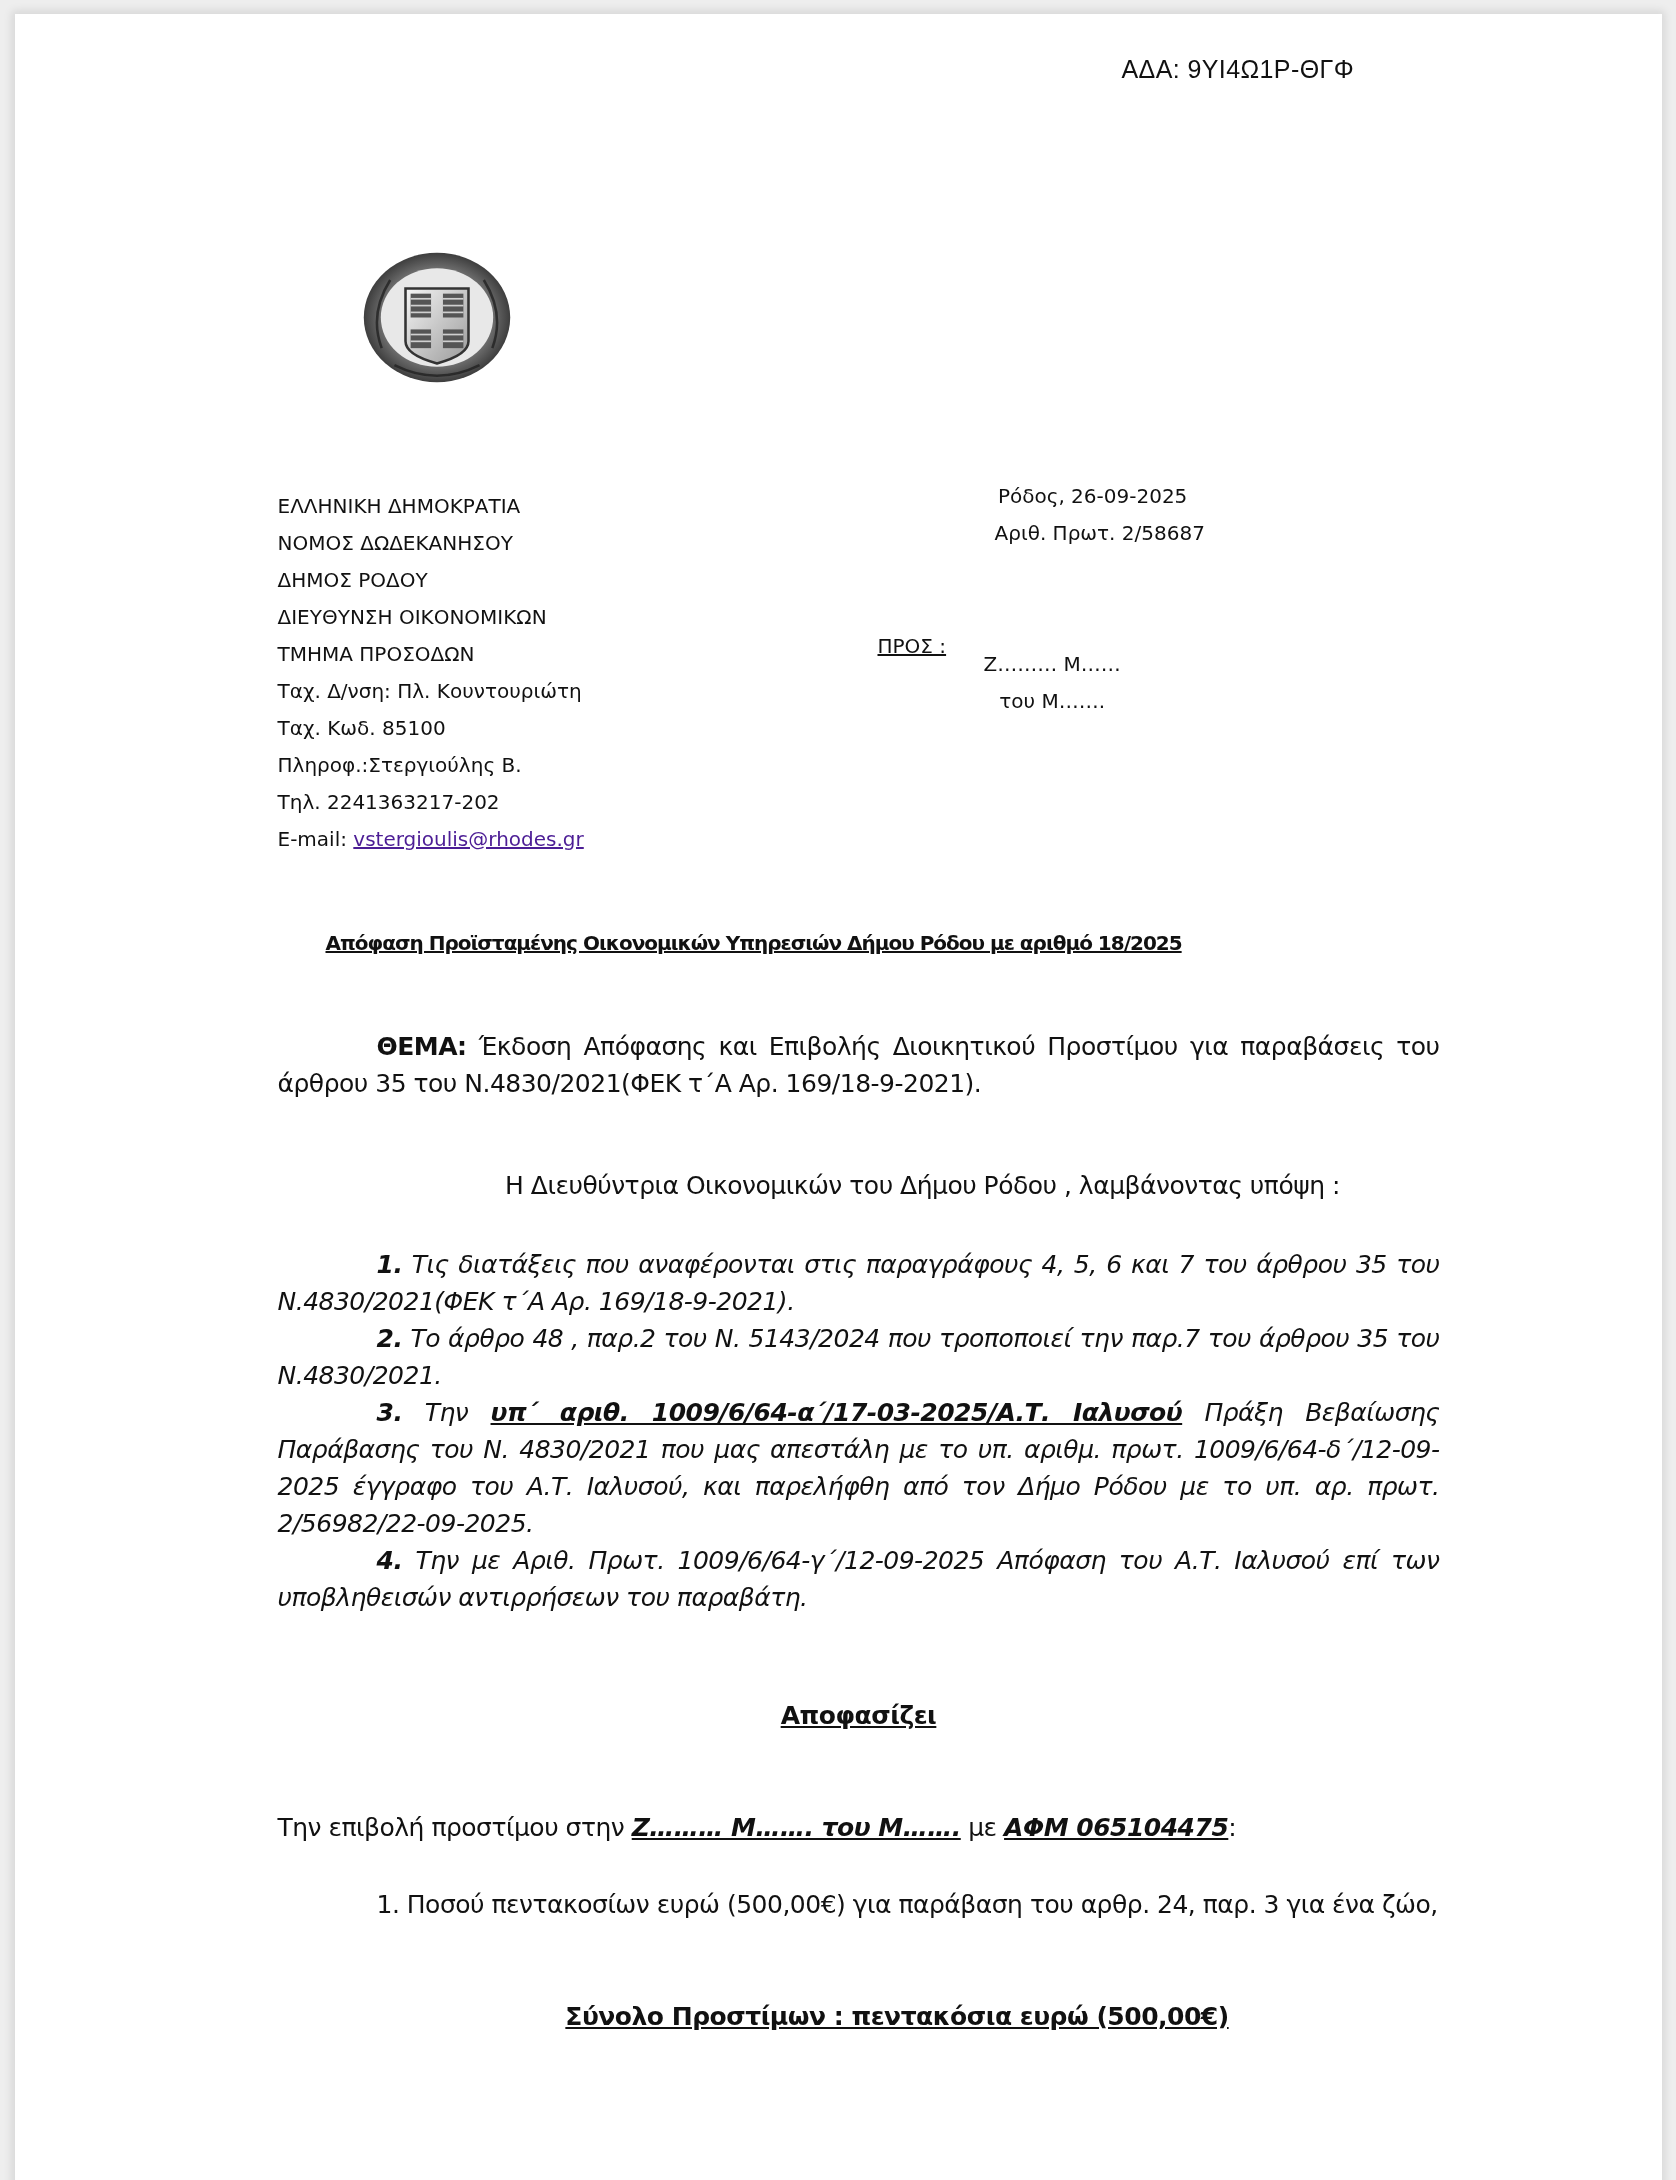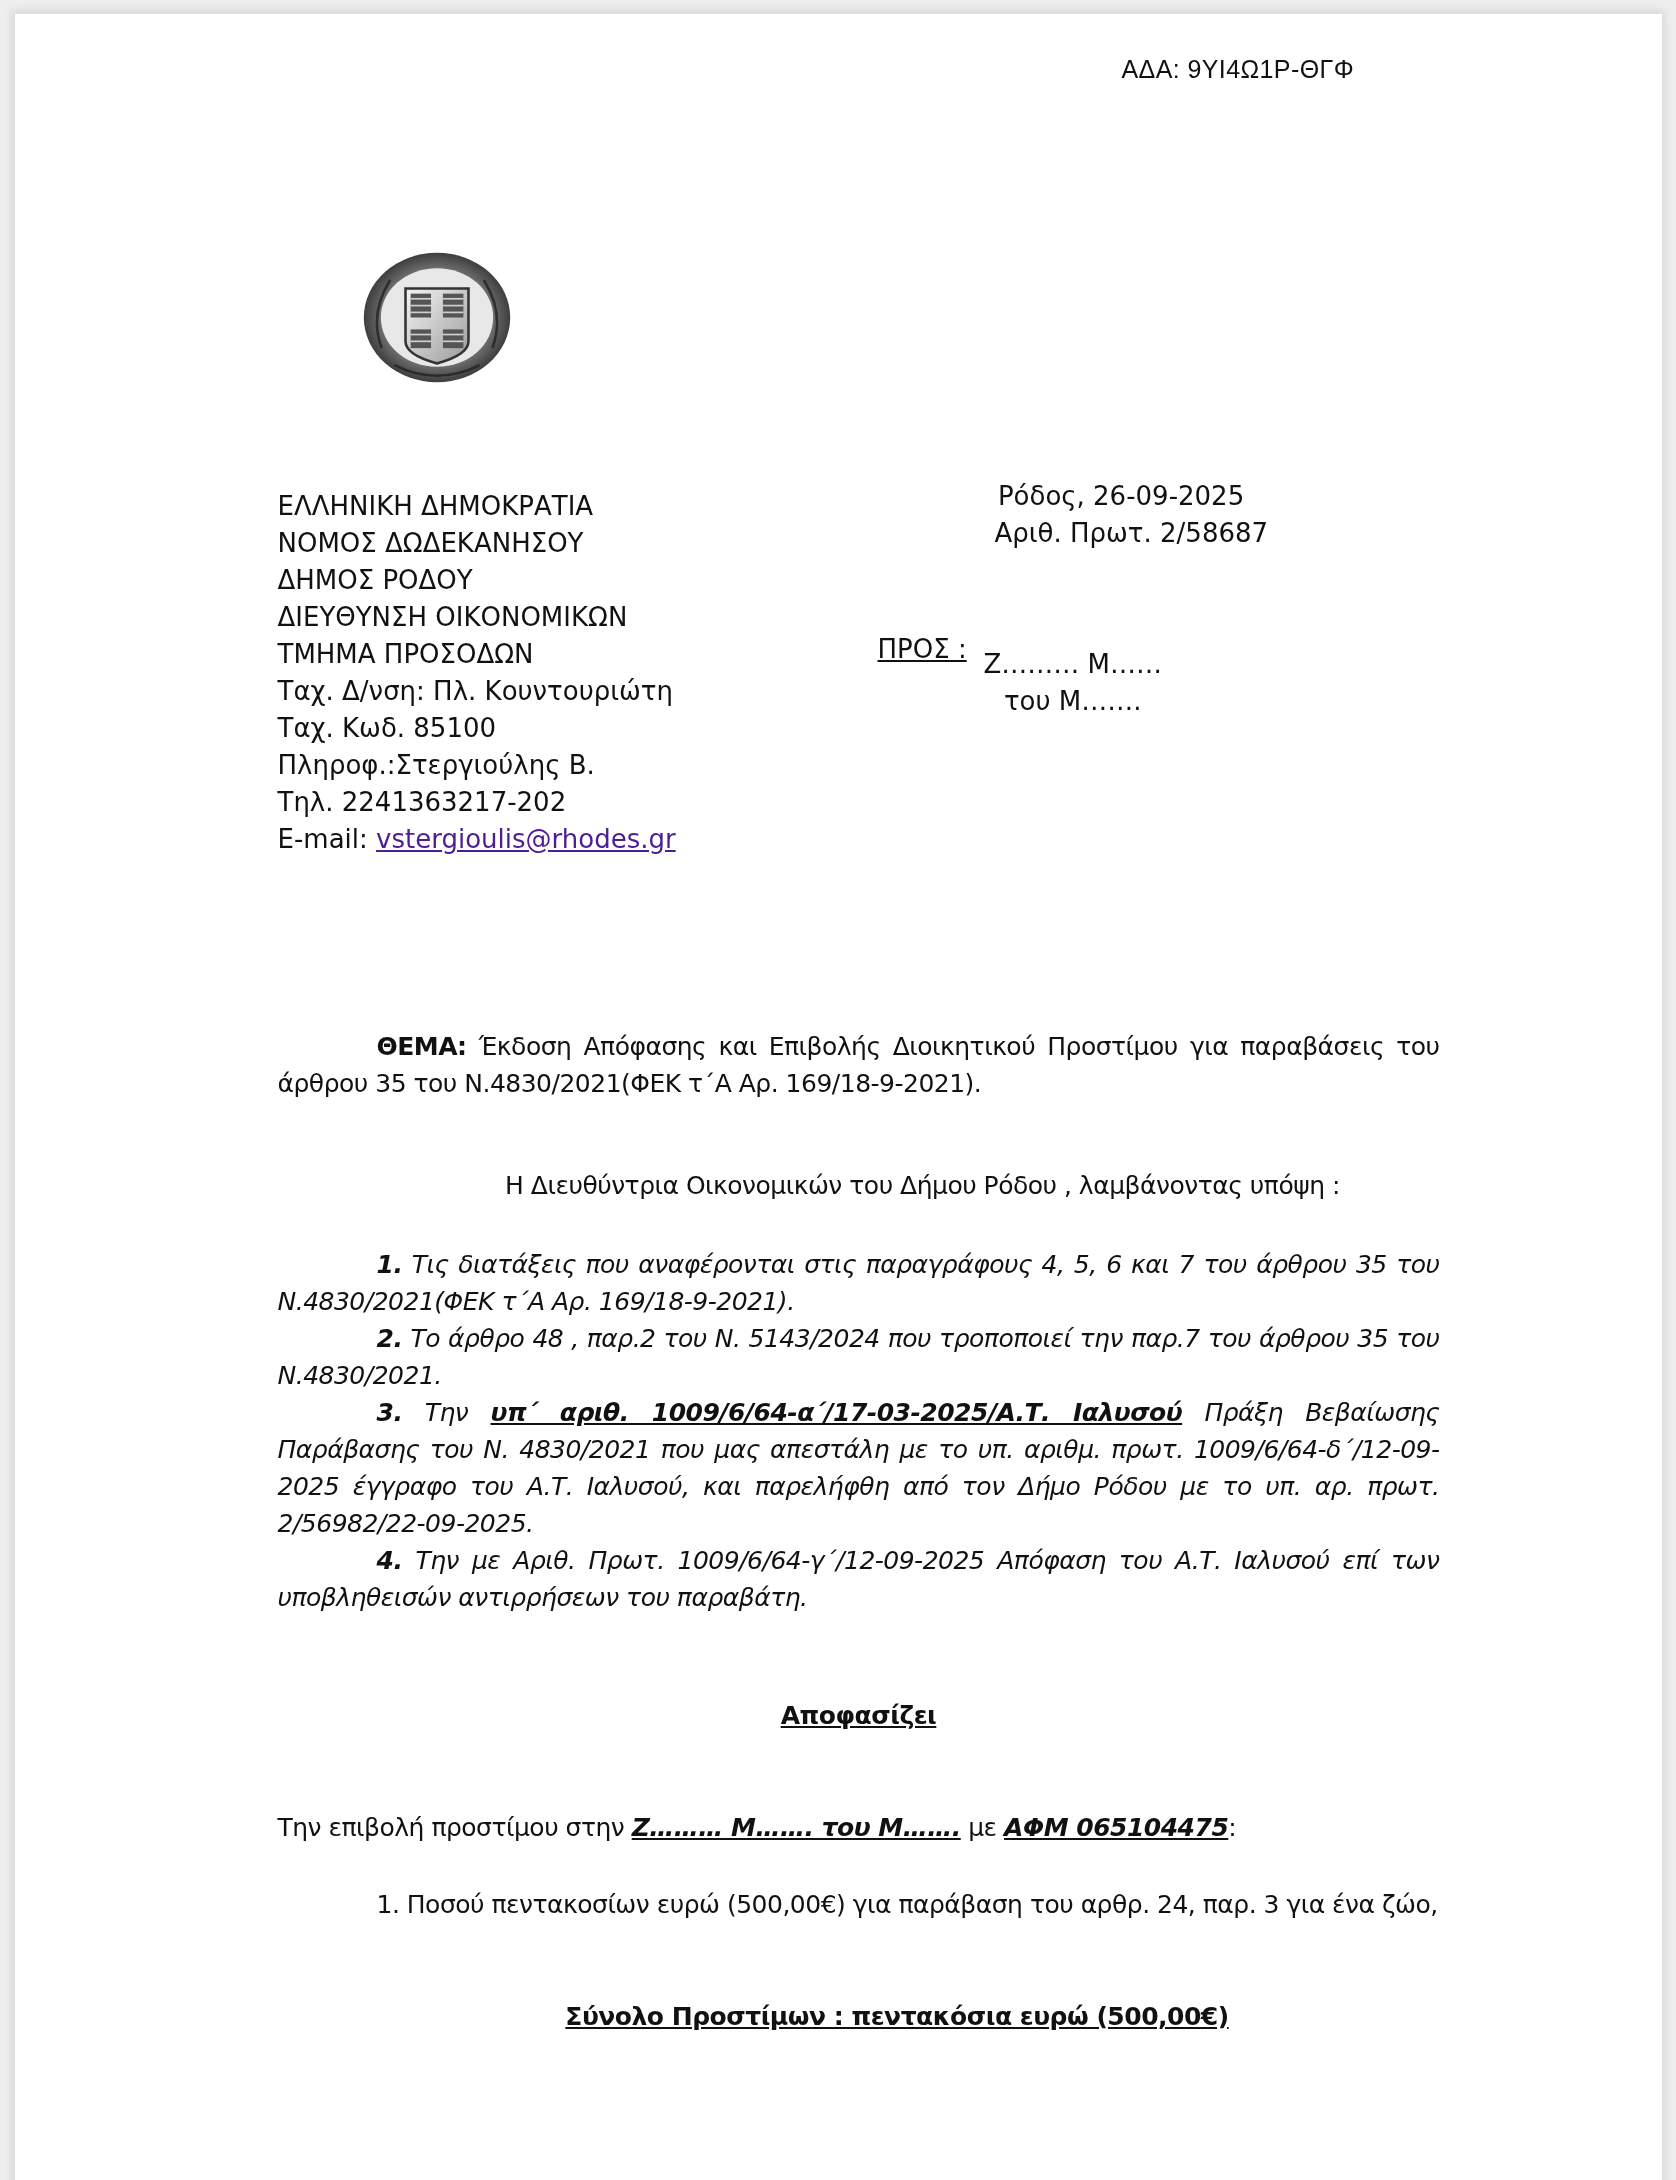--- a/index.html
+++ b/index.html
@@ -14,21 +14,21 @@
     position: absolute; left: 14.5px; top: 13.6px; width: 1647px; height: 2181px;
     background: #ffffff;
     box-shadow: 0 0 8.5px 3.4px rgba(0,0,0,0.10);
   }
   .abs { position: absolute; white-space: nowrap; }
   .ada {
     left: 1107px; top: 41px; font-size: 25px; letter-spacing: 0.4px;
     font-family: "Liberation Sans", sans-serif; color: #111;
   }
   .emblem { left: 341px; top: 232px; width: 162px; height: 143px; }
-  .doc { font-family: "DejaVu Sans", "Liberation Sans", sans-serif; font-size: 26px; color: #111; }
+  .doc { font-family: "DejaVu Sans", "Liberation Sans", sans-serif; font-size: 20px; color: #111; }
   .cond { font-family: "DejaVu Sans", sans-serif; font-size: 25px; letter-spacing: -0.5px; transform-origin: left top; }
   .hdr-left { left: 263px; top: 474px; line-height: 37px; }
   .hdr-left div { height: 37px; }
   .link { color: #4c1d95; text-decoration: underline; }
   .hdr-right { left: 980px; top: 464px; line-height: 37px; }
   .pros-label { left: 863px; top: 620px; font-weight: normal; text-decoration: underline; }
   .pros-val { left: 969px; top: 632px; line-height: 37px; text-align: center; }
   .title { left: 311px; top: 917px; font-weight: bold; text-decoration: underline; }
   .justify-block { position: absolute; left: 263px; width: 1162px; white-space: normal; line-height: 37px; text-align: justify; }
   .justify-block p { margin: 0; }
@@ -104,20 +104,21 @@
     <div style="padding-left:3.4px">Ρόδος, 26-09-2025</div>
     <div>Αριθ. Πρωτ. 2/58687</div>
   </div>
 
   <div class="abs doc pros-label">ΠΡΟΣ :</div>
   <div class="abs doc pros-val">
     <div>Ζ……… Μ……</div>
     <div>του Μ…….</div>
   </div>
 
+  <div class="abs doc title" style="letter-spacing:-1px">Απόφαση Προϊσταμένης Οικονομικών Υπηρεσιών Δήμου Ρόδου με αριθμό 18/2025</div>
 
   <div class="justify-block cond" style="top:1014px;">
     <p class="indent"><span class="b">ΘΕΜΑ:</span><span> Έκδοση Απόφασης και Επιβολής Διοικητικού Προστίμου για παραβάσεις του άρθρου 35 του Ν.4830/2021(ΦΕΚ τ΄Α Αρ. 169/18-9-2021).</span></p>
   </div>
 
   <div class="center-line cond" style="top:1157px; padding-left:128px; box-sizing:border-box;">Η Διευθύντρια Οικονομικών του Δήμου Ρόδου , λαμβάνοντας υπόψη :</div>
 
   <div class="justify-block cond" style="top:1232px;font-style:italic;">
     <p class="indent"><span class="b">1.</span><span> Τις διατάξεις που αναφέρονται στις παραγράφους 4, 5, 6 και 7 του άρθρου 35 του Ν.4830/2021(ΦΕΚ τ΄Α Αρ. 169/18-9-2021).</span></p>
     <p class="indent"><span class="b">2.</span><span> Το άρθρο 48 , παρ.2 του Ν. 5143/2024 που τροποποιεί την παρ.7 του άρθρου 35 του Ν.4830/2021.</span></p>

